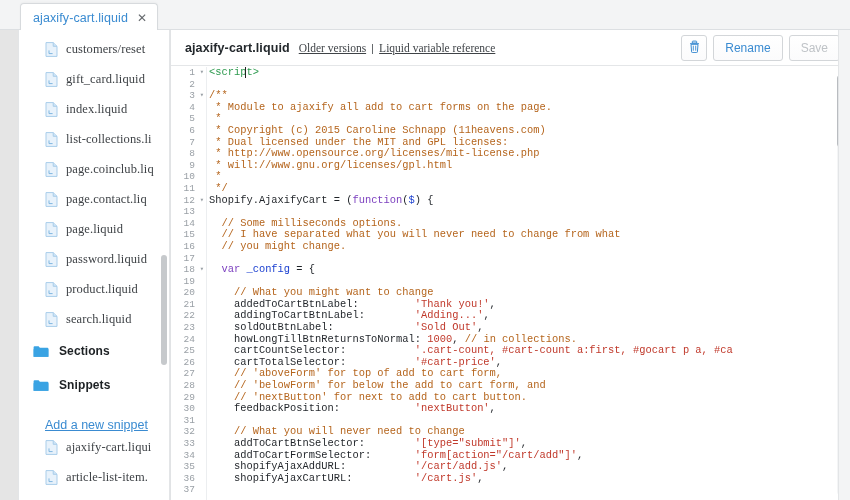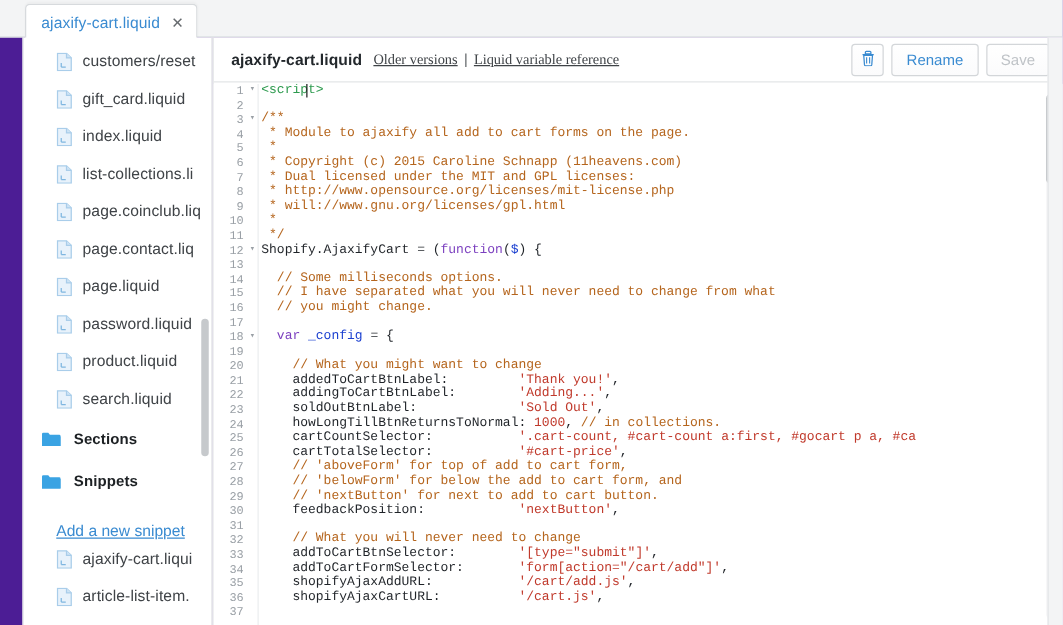--- a/index.html
+++ b/index.html
@@ -3,21 +3,21 @@
 <meta charset="utf-8">
 <style>
   * { box-sizing: border-box; }
   html, body {
     margin: 0; padding: 0;
     width: 850px; height: 500px;
     overflow: hidden;
     background: #ffffff;
     font-family: "Liberation Sans", sans-serif;
   }
-  #root { position: relative; width: 850px; height: 500px; background: #4c1d95; }
+  #root { position: relative; width: 850px; height: 500px; background: #e5e5e5; }
 
   
   #tabstrip {
     position: absolute; left: 0; top: 0; width: 850px; height: 30px;
     background: #f3f4f5;
     border-bottom: 1px solid #dcdfe2;
   }
   #tab {
     position: absolute; left: 20px; top: 3px; height: 28px;
     padding: 0 10px 0 12px;
@@ -48,21 +48,21 @@
   }
   #sidebar-inner { position: relative; padding-top: 4px; }
 
   .file-row {
     display: flex; align-items: center;
     height: 30px; padding-left: 26px; gap: 8px;
     white-space: nowrap; overflow: hidden;
     cursor: pointer;
   }
   .file-row .fname {
-    font-size: 12.5px; color: #3f4347; letter-spacing: .1px;
+    font-size: 12.5px; color: #3f4347; letter-spacing: .1px; font-family: Liberation Serif, serif;
   }
   .doc-icon { flex: 0 0 auto; width: 13px; height: 15px; display:block; }
 
   .folder-row {
     display: flex; align-items: center;
     height: 34px; padding-left: 14px; gap: 10px;
     cursor: pointer;
   }
   .folder-row .foldname {
     font-size: 12px; color: #1d2124; font-weight: bold; letter-spacing: .1px;

